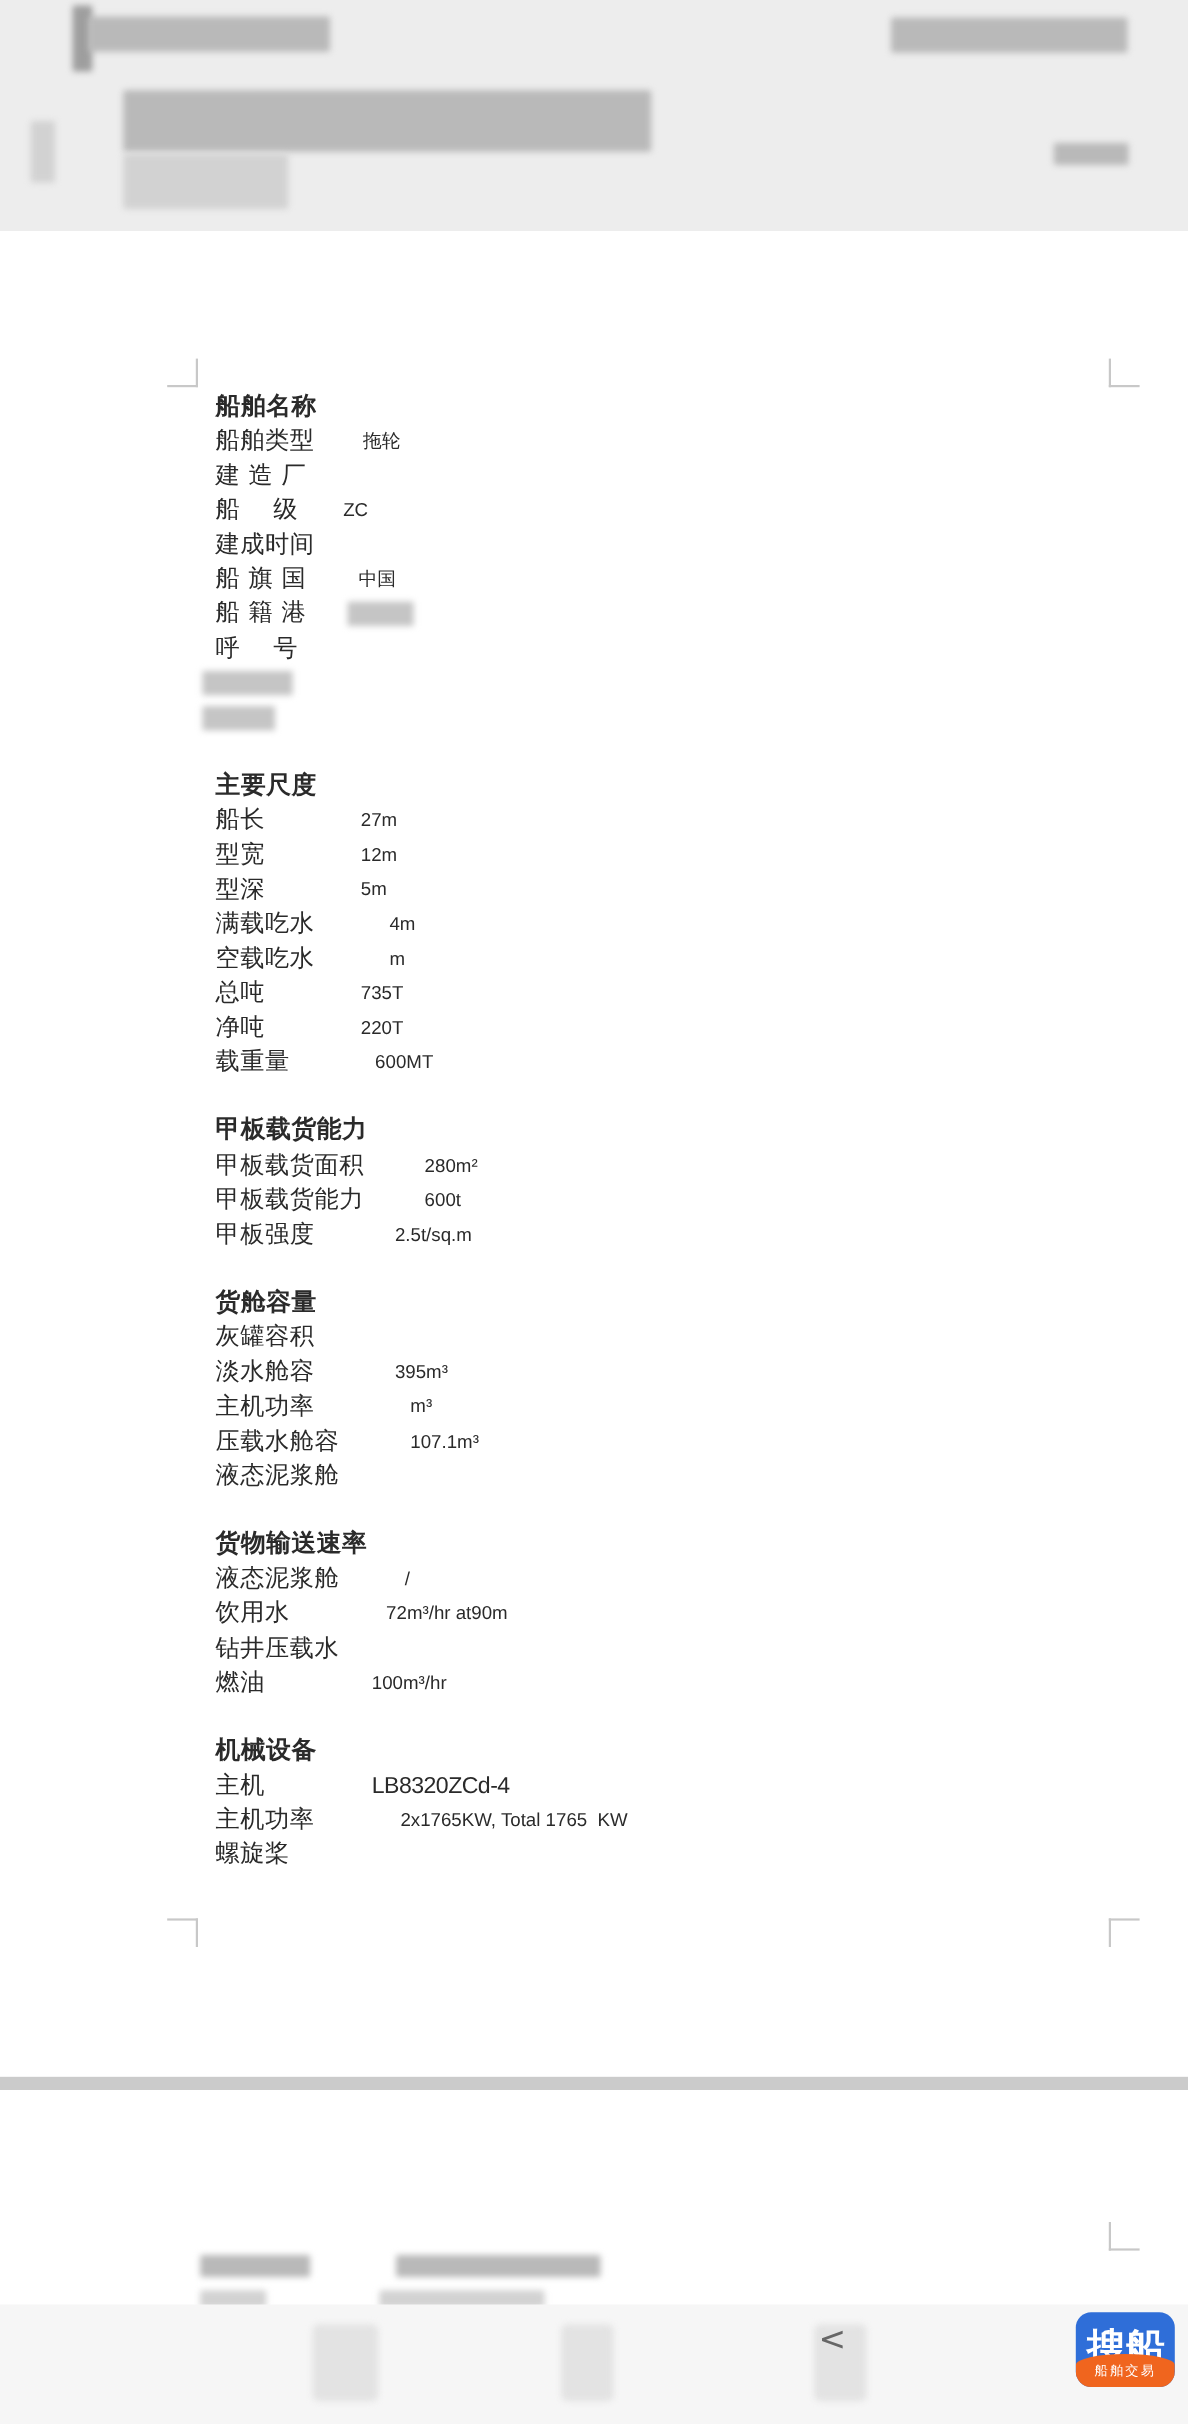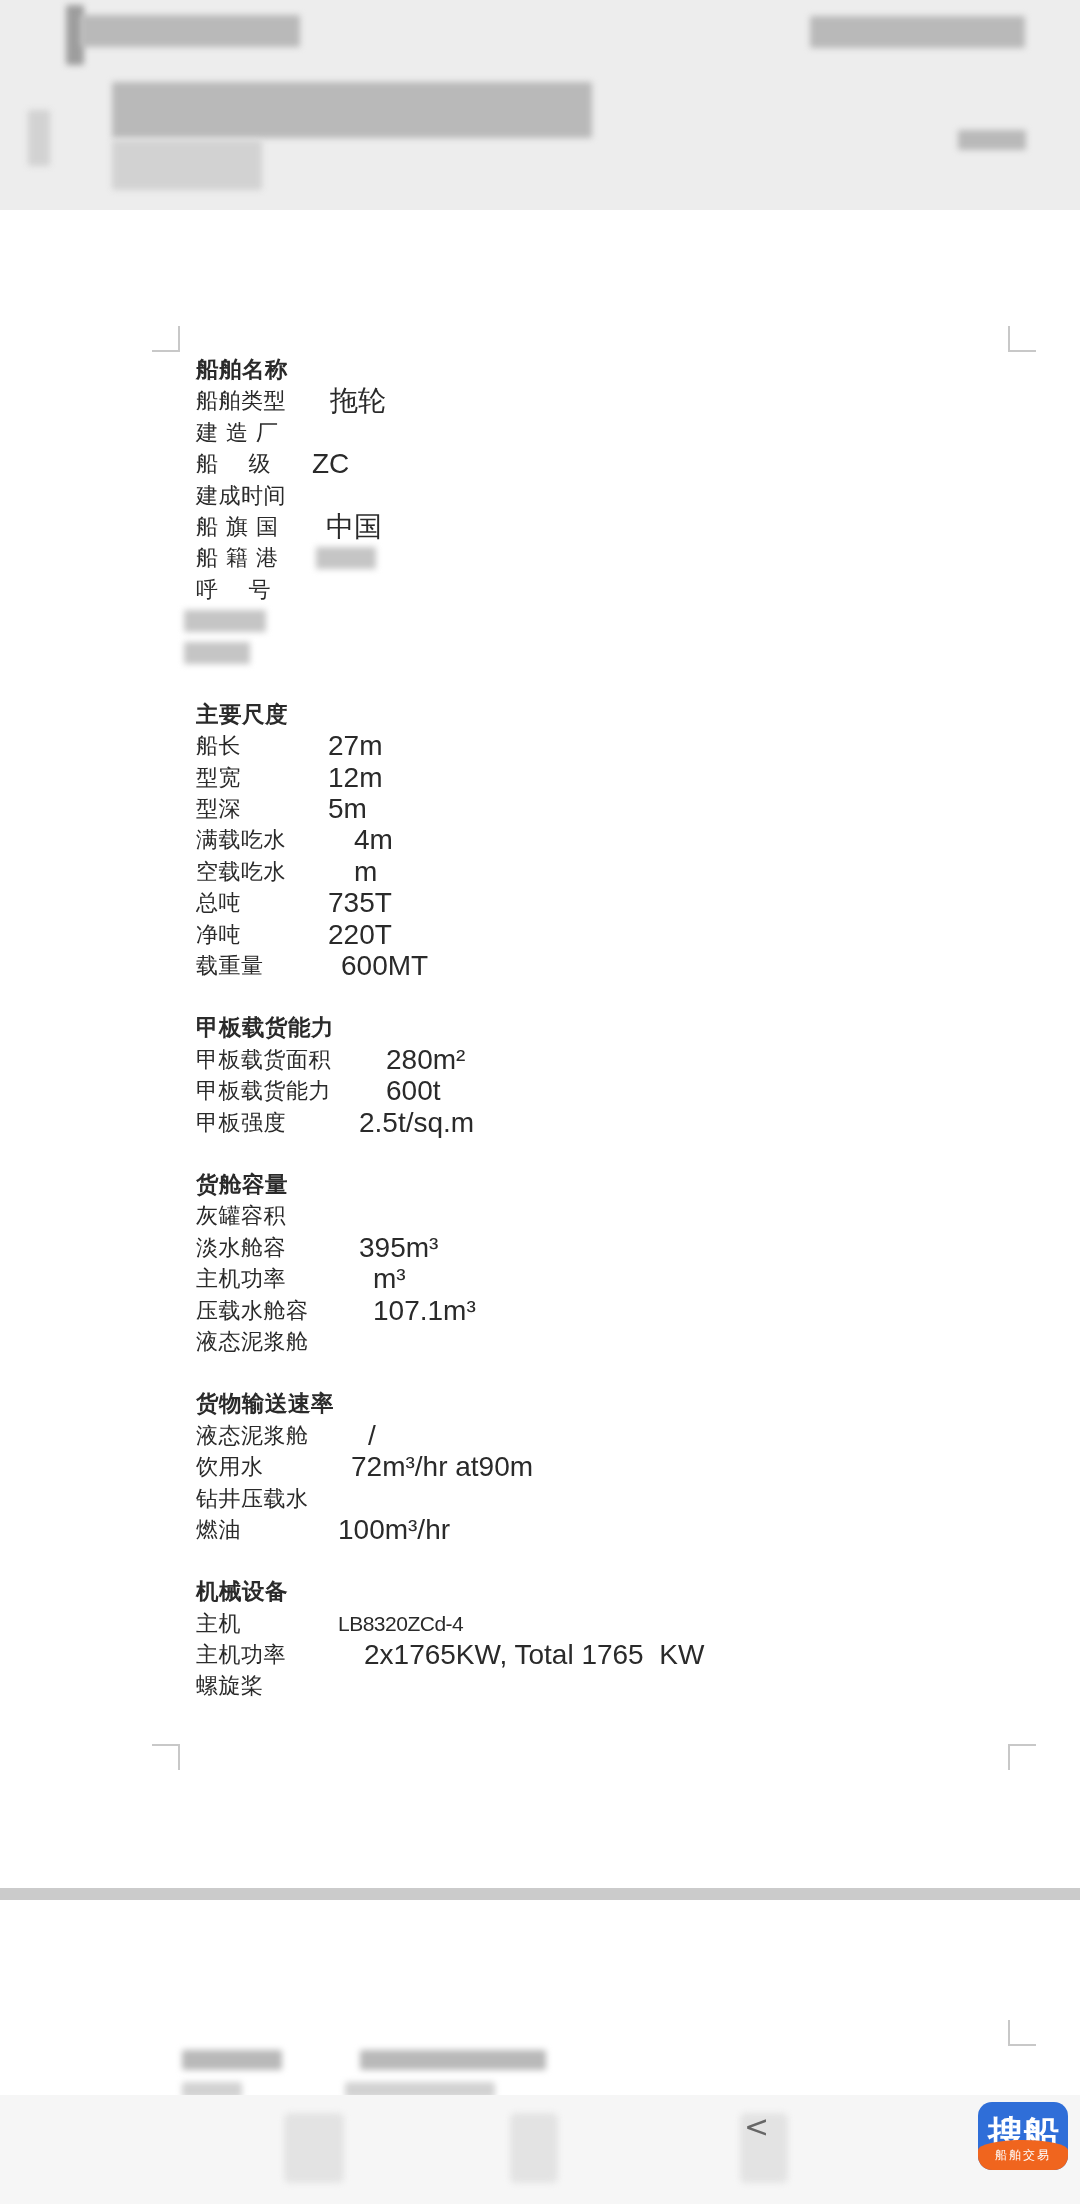--- a/index.html
+++ b/index.html
@@ -18,21 +18,21 @@
   .corner.tl { border-right-width:2px; border-bottom-width:2px; }
   .corner.tr { border-left-width:2px; border-bottom-width:2px; }
   .corner.bl { border-right-width:2px; border-top-width:2px; }
   .corner.br { border-left-width:2px; border-top-width:2px; }
 
   .doc { position:absolute; left:196px; top:354px; width:800px; }
   .section { margin-bottom:31px; }
   .row { position:relative; height:31.4px; line-height:31.4px; font-size:22px; white-space:nowrap; }
   .row.title { font-weight:bold; font-size:22.5px; color:#1a1a1a; }
   .lbl { position:absolute; left:0; top:0; letter-spacing:0.5px; color:#2a2a2a; }
-  .val { position:absolute; top:0; color:#2a2a2a; font-family:"Liberation Sans","DejaVu Sans",sans-serif; font-size:28px; }
+  .val { position:absolute; top:0; color:#2a2a2a; font-family:"Liberation Sans","DejaVu Sans",sans-serif; font-size:17px; }
   .val.blurred { width:60px; height:22px; top:5px; background:#c5c5c5; filter:blur(3px); }
 
   
   .separator { position:absolute; left:0; top:1888px; width:1080px; height:12px; background:#cbcbcb; }
   .page2 { position:absolute; left:0; top:1900px; width:1080px; height:195px; background:#fff; }
 
   
   .bottom-nav { position:absolute; left:0; top:2095px; width:1080px; height:109px; background:#f6f6f6; }
   .nav-btn { position:absolute; top:18px; width:60px; height:70px; background:#e3e3e3; filter:blur(3px); border-radius:6px; }
   .nav-glyph { position:absolute; font-size:30px; color:#666; top:14px; }

